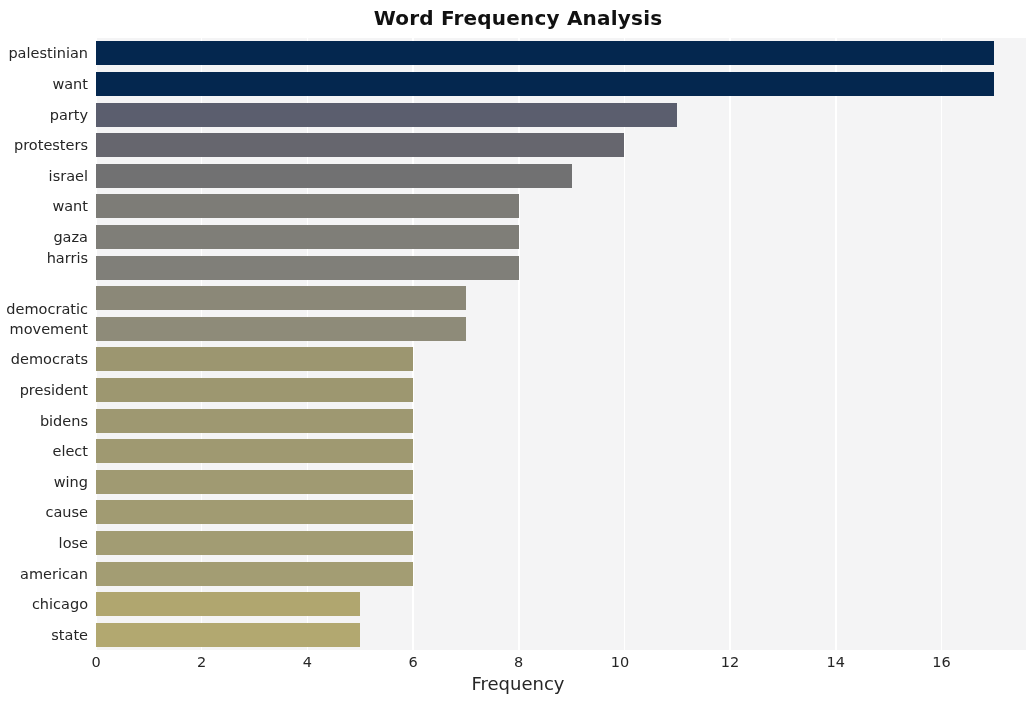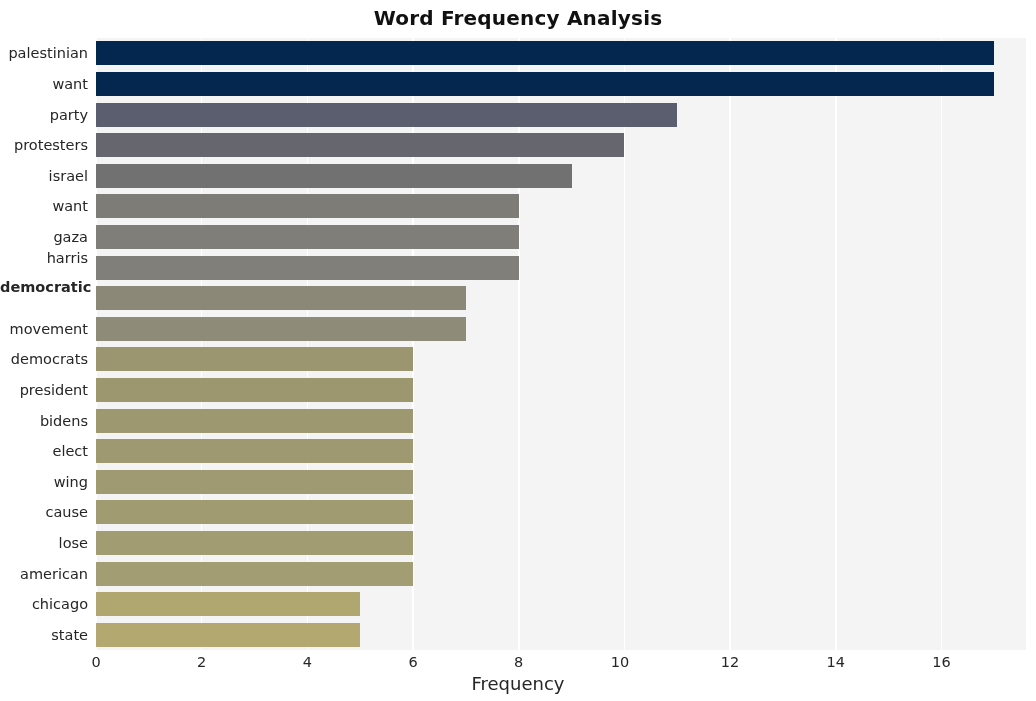--- a/index.html
+++ b/index.html
@@ -114,21 +114,21 @@
 
   <div class="y-axis">
       <div class="ytick" style="top: 6.3px;">palestinian</div>
       <div class="ytick" style="top: 36.9px;">want</div>
       <div class="ytick" style="top: 67.5px;">party</div>
       <div class="ytick" style="top: 98.1px;">protesters</div>
       <div class="ytick" style="top: 128.7px;">israel</div>
       <div class="ytick" style="top: 159.3px;">want</div>
       <div class="ytick" style="top: 189.9px;">gaza</div>
       <div class="ytick" style="top: 211px;">harris</div>
-      <div class="ytick" style="top: 240px; font-weight: bold;">democratic</div>
+      <div class="ytick" style="top: 262px;">democratic</div>
       <div class="ytick" style="top: 281.7px;">movement</div>
       <div class="ytick" style="top: 312.3px; text-align: right;">democrats</div>
       <div class="ytick" style="top: 342.9px;">president</div>
       <div class="ytick" style="top: 373.5px;">bidens</div>
       <div class="ytick" style="top: 404.1px;">elect</div>
       <div class="ytick" style="top: 434.7px;">wing</div>
       <div class="ytick" style="top: 465.3px;">cause</div>
       <div class="ytick" style="top: 495.9px;">lose</div>
       <div class="ytick" style="top: 526.5px;">american</div>
       <div class="ytick" style="top: 557.1px;">chicago</div>

